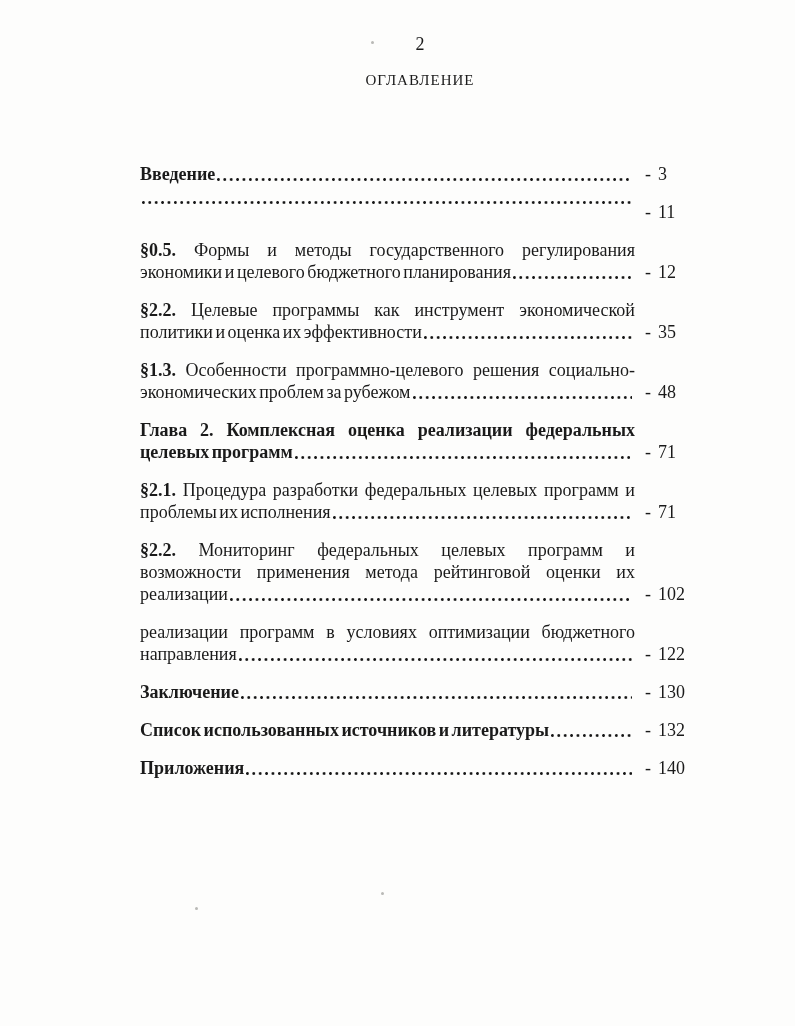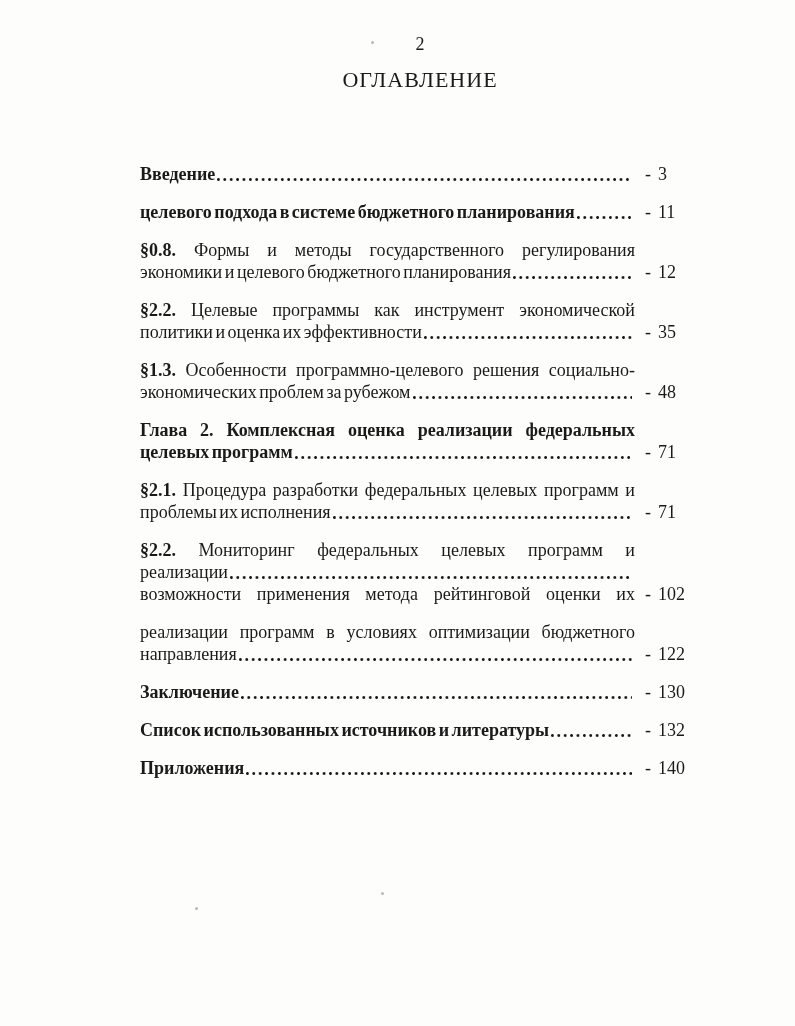--- a/index.html
+++ b/index.html
@@ -14,21 +14,21 @@
     font-family: "Liberation Serif", "DejaVu Serif", serif;
     font-size: 18px;
     line-height: 22px;
     overflow: hidden;
   }
   .center-row {
     text-align: center;
     padding-left: 45px; 
   }
   .pagenum { padding-top: 33px; font-size: 18px; }
-  .heading { margin-top: 14px; font-size: 22px; letter-spacing: 1px; }
+  .heading { margin-top: 14px; font-size: 15px; letter-spacing: 1px; }
   #toc {
     margin: 72px 0 0 140px;
     width: 555px;
   }
   .entry { display: flex; margin-bottom: 16px; }
   .entry .body { width: 495px; }
   .entry .body.bold { font-weight: 700; }
   .line { line-height: 22px; word-spacing: -2px; }
   .line.full {
     text-align: justify;
@@ -80,32 +80,31 @@
           </div>
         </div>
         <div class="pagecol">
           <span class="dash">-</span>
           <span class="pnum">3</span>
         </div>
       </div>
       <div class="entry">
         <div class="body bold">
           <div class="line lastline">
-            <span class="ltext">целевого подхода в системе бюджетного планирования</span>
             <span class="dots"></span>
           </div>
         </div>
         <div class="pagecol">
           <span class="dash">-</span>
           <span class="pnum">11</span>
         </div>
       </div>
       <div class="entry">
         <div class="body">
-          <div class="line full"><b>§0.8.</b> Формы и методы государственного регулирования</div>
+          <div class="line full"><b>§0.5.</b> Формы и методы государственного регулирования</div>
           <div class="line lastline">
             <span class="ltext">экономики и целевого бюджетного планирования</span>
             <span class="dots"></span>
           </div>
         </div>
         <div class="pagecol">
           <span class="dash">-</span>
           <span class="pnum">12</span>
         </div>
       </div>
@@ -157,25 +156,25 @@
           </div>
         </div>
         <div class="pagecol">
           <span class="dash">-</span>
           <span class="pnum">71</span>
         </div>
       </div>
       <div class="entry">
         <div class="body">
           <div class="line full"><b>§2.2.</b> Мониторинг федеральных целевых программ и</div>
+          <div class="line full">возможности применения метода рейтинговой оценки их</div>
           <div class="line lastline">
             <span class="ltext">реализации</span>
             <span class="dots"></span>
           </div>
-          <div class="line full">возможности применения метода рейтинговой оценки их</div>
         </div>
         <div class="pagecol">
           <span class="dash">-</span>
           <span class="pnum">102</span>
         </div>
       </div>
       <div class="entry">
         <div class="body">
           <div class="line full">реализации программ в условиях оптимизации бюджетного</div>
           <div class="line lastline">

